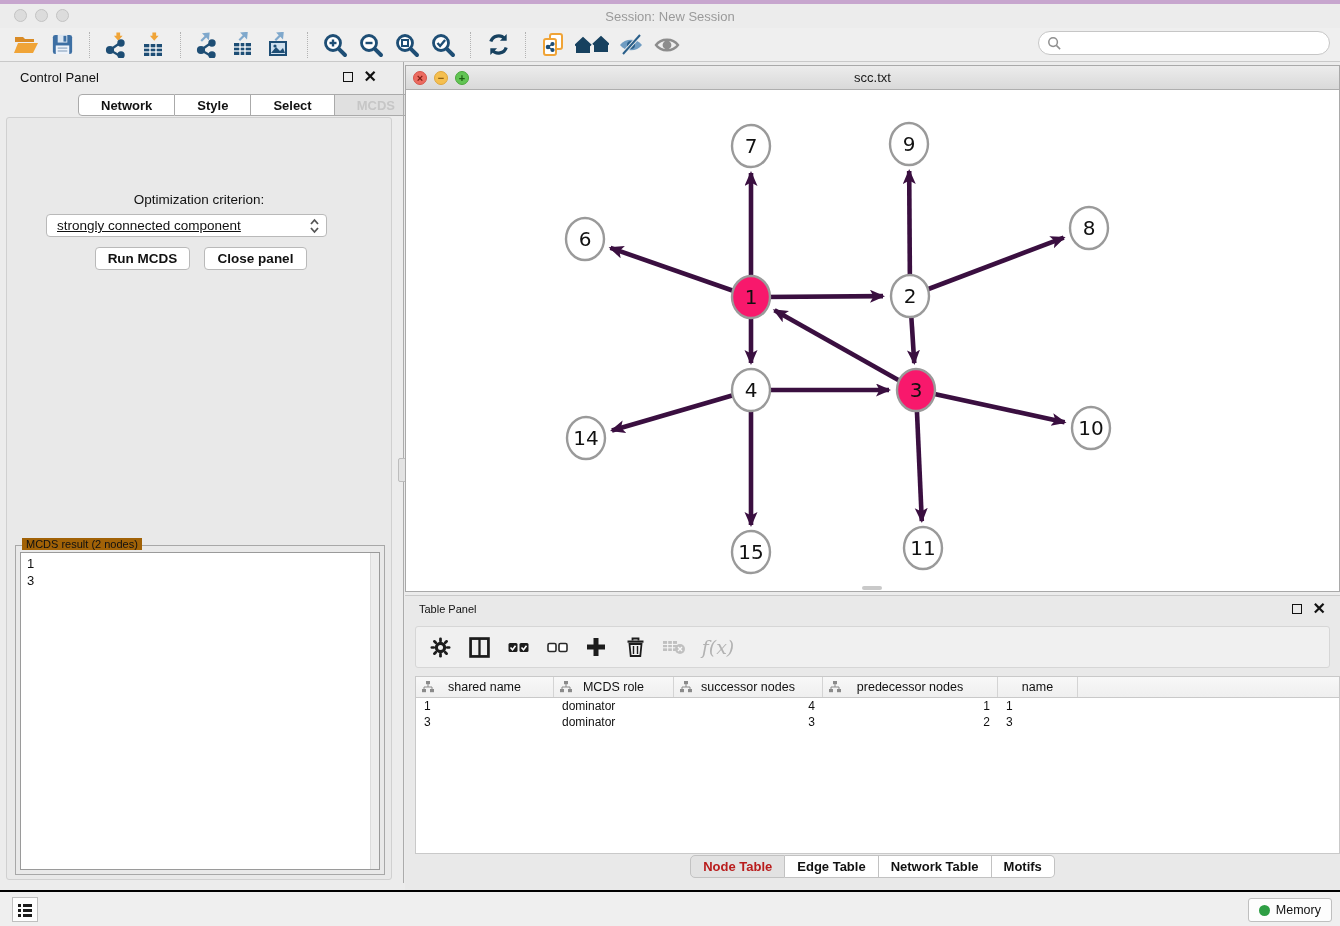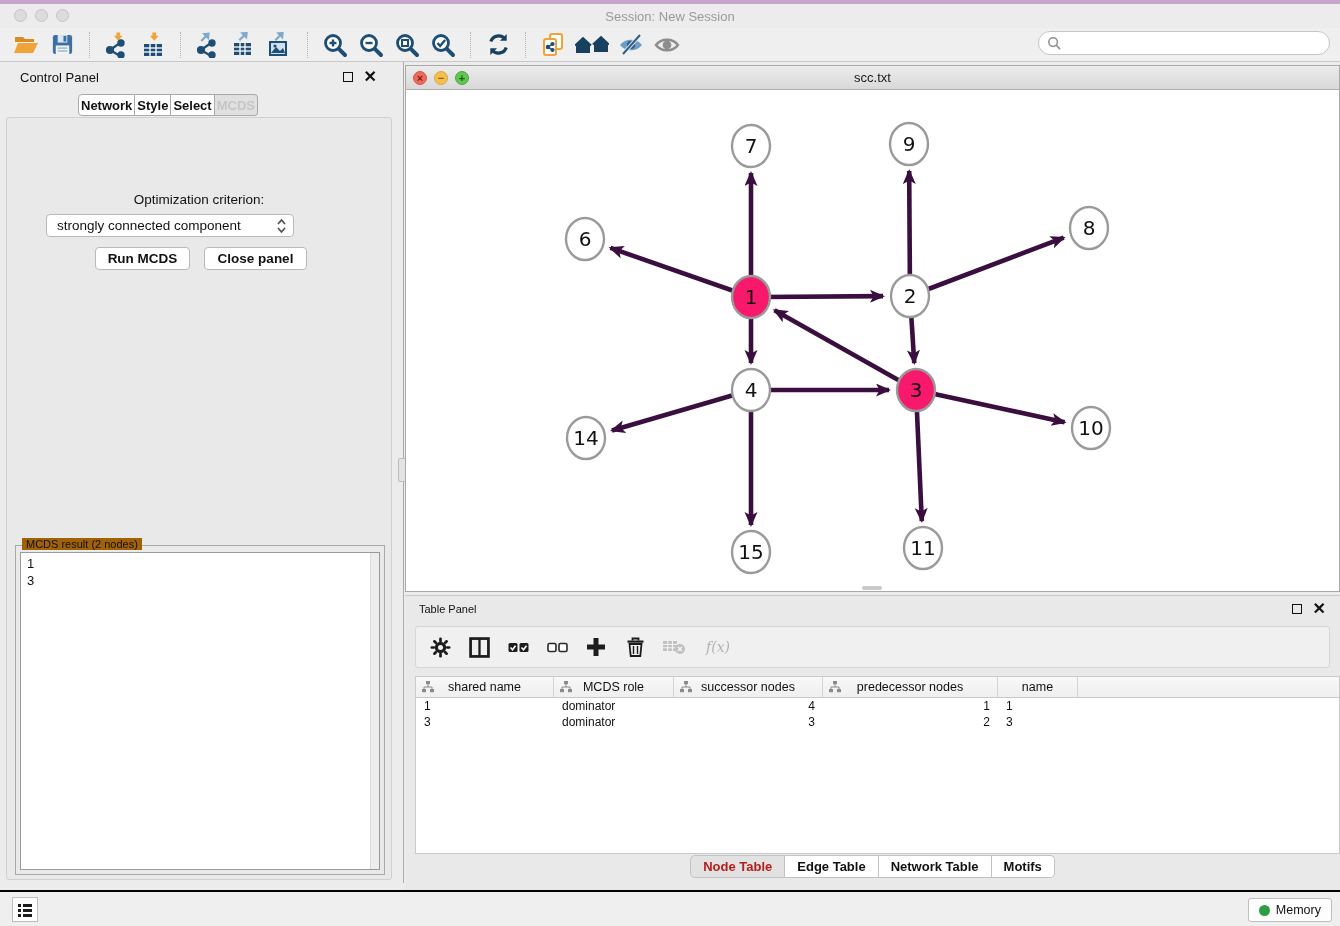--- a/index.html
+++ b/index.html
@@ -23,30 +23,30 @@
   .search-box { position:absolute; right:10px; top:3px; width:292px; height:24px; background:#fff;
     border:1px solid #c6c6c6; border-radius:13px; display:flex; align-items:center; padding-left:8px; }
   .search-box input { border:none; outline:none; flex:1; font-size:13px; background:transparent; font-family:"Liberation Sans",sans-serif; }
   
   .control-panel { position:absolute; left:0; top:62px; width:397px; height:821px; }
   .panel-head { position:absolute; left:0; top:0; width:100%; height:30px; display:flex; align-items:center; padding:0 20px; }
   .panel-head .ph-title { font-size:13px; color:#111; flex:1; }
   .float-btn { width:10px; height:10px; border:1.6px solid #111; display:inline-block; margin-right:11px; }
   .close-btn { font-size:16px; font-weight:bold; color:#111; line-height:10px; }
   .cp-tabs { position:absolute; left:78px; top:32px; display:flex; }
-  .cp-tab { height:22px; padding:0 2px; background:#fff; border:1px solid #aaa; border-left:none;
+  .cp-tab { height:22px; padding:0 22px; background:#fff; border:1px solid #aaa; border-left:none;
     font-size:13px; font-weight:bold; display:flex; align-items:center; color:#111; }
   .cp-tab:first-child { border-left:1px solid #aaa; border-radius:4px 0 0 4px; }
   .cp-tab:last-child { border-radius:0 4px 4px 0; }
   .cp-tab.selected { background:#e0e0e0; color:#c6c6c6; font-weight:bold; }
   .cp-content { position:absolute; left:6px; top:55px; width:386px; height:763px; background:#e9e9e9;
     border:1px solid #d0d0d0; border-radius:3px; }
   .opt-label { position:absolute; left:0; top:74px; width:100%; text-align:center; font-size:13.5px; color:#111; }
-  .dropdown { position:absolute; left:39px; top:96px; width:248px; height:23px; background:#fff;
-    border:1px solid #b9b9b9; border-radius:4px; display:flex; align-items:center; padding:0 6px 0 10px; }
+  .dropdown { position:absolute; left:39px; top:96px; width:281px; height:23px; background:#fff;
+    border:1px solid #b9b9b9; border-radius:4px; display:flex; align-items:center; padding:0 6px 0 10px;text-decoration:underline; }
   .dropdown .dd-value { flex:1; font-size:13.5px; color:#111; }
   .cp-btn { position:absolute; height:23px; background:#fff; border:1px solid #b9b9b9; border-radius:4px;
     font-size:13.5px; font-weight:bold; color:#111; display:flex; align-items:center; justify-content:center;
     font-family:"Liberation Sans",sans-serif; }
   .fieldset-box { position:absolute; left:8px; top:427px; width:370px; height:330px; border:1px solid #a8a8a8; }
   .fieldset-legend { position:absolute; left:6px; top:-8px; background:#a16207; padding:0 4px; font-size:11px; color:#111; }
   .result-area { position:absolute; left:4px; top:6px; right:4px; bottom:4px; background:#fff;
     border:1px solid #9a9a9a; font-size:13px; padding:2px 0 0 6px; line-height:17px; overflow:hidden; }
   .result-scroll { position:absolute; right:0; top:0; bottom:0; width:9px; background:#ededed; border-left:1px solid #dcdcdc; }
   .v-divider { position:absolute; left:403px; top:62px; width:1px; height:821px; background:#ababab; }
@@ -67,21 +67,21 @@
   .net-canvas { position:absolute; left:0; top:24px; width:933px; height:501px; background:#fff; }
   .canvas-thumb { position:absolute; left:456px; bottom:1px; width:20px; height:4px; background:#c9c9c9; border-radius:2px; }
   
   .table-panel { position:absolute; left:405px; top:595px; width:935px; height:295px; background:#e9e9e9;
     border-top:1px solid #c9c9c9; }
   .tp-head { position:absolute; left:0; top:0; width:100%; height:26px; display:flex; align-items:center; padding:0 14px; }
   .tp-head .ph-title { font-size:11px; flex:1; }
   .tp-toolbar { position:absolute; left:10px; top:30px; width:915px; height:42px; background:#f0f0f0;
     border:1px solid #d6d6d6; border-radius:3px; display:flex; align-items:center; padding-left:12px; gap:15px; }
   .tp-tb-icon { width:24px; height:24px; display:flex; align-items:center; justify-content:center; }
-  .fx-label { font-family:"DejaVu Serif", serif; font-style:italic; font-size:14px; color:#b2b2b2; }
+  .fx-label { font-family:"DejaVu Serif", serif; font-style:italic; font-size:19px; color:#b2b2b2; }
   .data-table { position:absolute; left:10px; top:80px; width:1325px; max-width:925px; height:178px;
     background:#fff; border:1px solid #c9c9c9; overflow:hidden; }
   .dt-header { display:flex; height:21px; background:linear-gradient(#f8f8f8,#efefef); border-bottom:1px solid #c9c9c9; }
   .dt-hcell { display:flex; align-items:center; justify-content:center; gap:5px; font-size:12.5px; color:#111;
     border-right:1px solid #d4d4d4; position:relative; }
   .dt-hcell .sort-ic { position:absolute; left:6px; top:4px; }
   .dt-row { display:flex; height:16px; font-size:12px; }
   .dt-cell { padding:1px 8px 0 8px; white-space:nowrap; overflow:hidden; }
   .al-r { text-align:right; }
   .tp-tabs { position:absolute; left:0; right:0; bottom:12px; display:flex; justify-content:center; }

